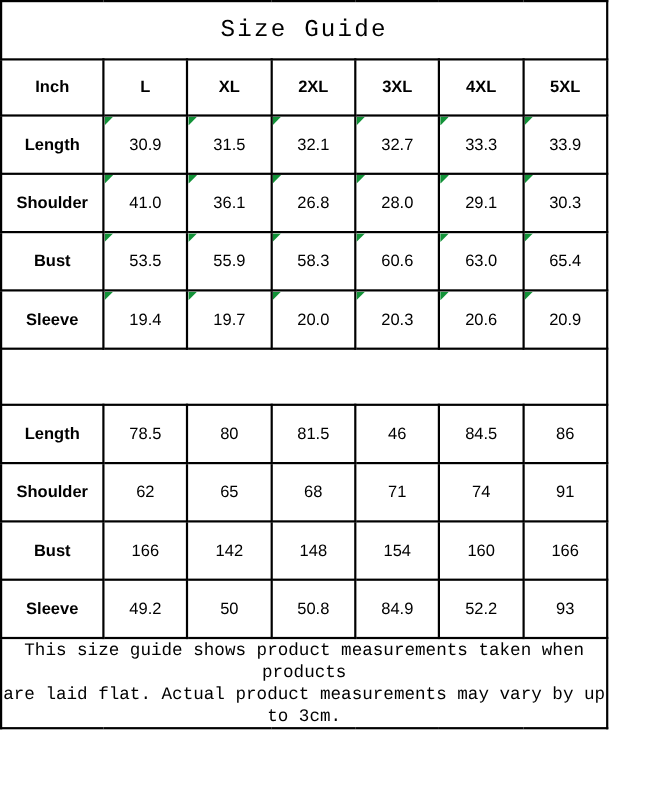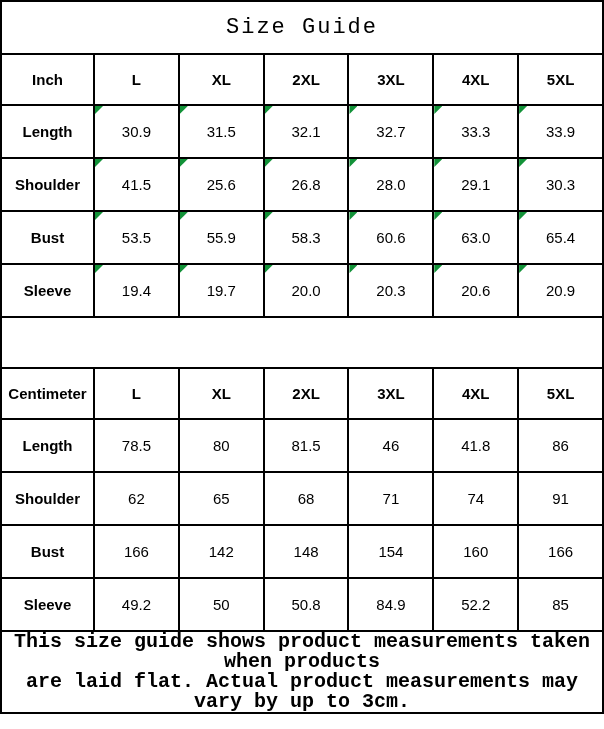--- a/index.html
+++ b/index.html
@@ -1,20 +1,20 @@
 <!DOCTYPE html>
 <html><head>
 <meta charset="utf-8">
 <style>
   html,body{margin:0;padding:0;background:#ffffff;}
   body{width:604px;height:729px;overflow:hidden;}
   table.size-guide{
     border-collapse:collapse;
     table-layout:fixed;
-    width:604px;
+    width:553px;
     font-family:"Liberation Sans",sans-serif;
     color:#000;
     background:#fff;
   }
   col.c0{width:93px;}
   td,th{
     border:2px solid #000;
     text-align:center;
     vertical-align:middle;
     padding:0;
@@ -38,23 +38,23 @@
   .tri{
     position:absolute;
     top:0;left:0;
     width:8px;height:8px;
     background:#129238;
     clip-path:polygon(0 0,100% 0,0 100%);
   }
   td.spacer-cell{border-left:2px solid #000;border-right:2px solid #000;}
   td.footer-cell{
     font-family:"Liberation Mono","DejaVu Sans Mono",monospace;
-    font-size:20px;
+    font-size:16px;
     line-height:20px;
-    font-weight:700;
+    font-weight:400;
   }
 </style>
 </head>
 <body>
 
 <table class="size-guide">
   <colgroup>
     <col class="c0">
       <col>
       <col>
@@ -84,22 +84,22 @@
     <td class="val"><span class="tri"></span><span>30.9</span></td>
     <td class="val"><span class="tri"></span><span>31.5</span></td>
     <td class="val"><span class="tri"></span><span>32.1</span></td>
     <td class="val"><span class="tri"></span><span>32.7</span></td>
     <td class="val"><span class="tri"></span><span>33.3</span></td>
     <td class="val"><span class="tri"></span><span>33.9</span></td>
   </tr>
 
   <tr class="r-data">
     <th class="lab">Shoulder</th>
-    <td class="val"><span class="tri"></span><span>41.5</span></td>
-    <td class="val"><span class="tri"></span><span>25.6</span></td>
+    <td class="val"><span class="tri"></span><span>41.0</span></td>
+    <td class="val"><span class="tri"></span><span>36.1</span></td>
     <td class="val"><span class="tri"></span><span>26.8</span></td>
     <td class="val"><span class="tri"></span><span>28.0</span></td>
     <td class="val"><span class="tri"></span><span>29.1</span></td>
     <td class="val"><span class="tri"></span><span>30.3</span></td>
   </tr>
 
   <tr class="r-data">
     <th class="lab">Bust</th>
     <td class="val"><span class="tri"></span><span>53.5</span></td>
     <td class="val"><span class="tri"></span><span>55.9</span></td>
@@ -116,37 +116,28 @@
     <td class="val"><span class="tri"></span><span>20.0</span></td>
     <td class="val"><span class="tri"></span><span>20.3</span></td>
     <td class="val"><span class="tri"></span><span>20.6</span></td>
     <td class="val"><span class="tri"></span><span>20.9</span></td>
   </tr>
 
   <tr class="r-spacer">
     <td colspan="7" class="spacer-cell"></td>
   </tr>
 
-  <tr class="r-hdr">
-    <th class="lab">Centimeter</th>
-    <th class="sz">L</th>
-    <th class="sz">XL</th>
-    <th class="sz">2XL</th>
-    <th class="sz">3XL</th>
-    <th class="sz">4XL</th>
-    <th class="sz">5XL</th>
-  </tr>
 
   <tr class="r-data">
     <th class="lab">Length</th>
     <td class="val"><span>78.5</span></td>
     <td class="val"><span>80</span></td>
     <td class="val"><span>81.5</span></td>
     <td class="val"><span>46</span></td>
-    <td class="val"><span>41.8</span></td>
+    <td class="val"><span>84.5</span></td>
     <td class="val"><span>86</span></td>
   </tr>
 
   <tr class="r-data">
     <th class="lab">Shoulder</th>
     <td class="val"><span>62</span></td>
     <td class="val"><span>65</span></td>
     <td class="val"><span>68</span></td>
     <td class="val"><span>71</span></td>
     <td class="val"><span>74</span></td>
@@ -163,21 +154,21 @@
     <td class="val"><span>166</span></td>
   </tr>
 
   <tr class="r-data">
     <th class="lab">Sleeve</th>
     <td class="val"><span>49.2</span></td>
     <td class="val"><span>50</span></td>
     <td class="val"><span>50.8</span></td>
     <td class="val"><span>84.9</span></td>
     <td class="val"><span>52.2</span></td>
-    <td class="val"><span>85</span></td>
+    <td class="val"><span>93</span></td>
   </tr>
 
   <tr class="r-footer">
     <td colspan="7" class="footer-cell">
       <div>This size guide shows product measurements taken when products</div>
       <div>are laid flat. Actual product measurements may vary by up to 3cm.</div>
     </td>
   </tr>
 </tbody>
   </table>

